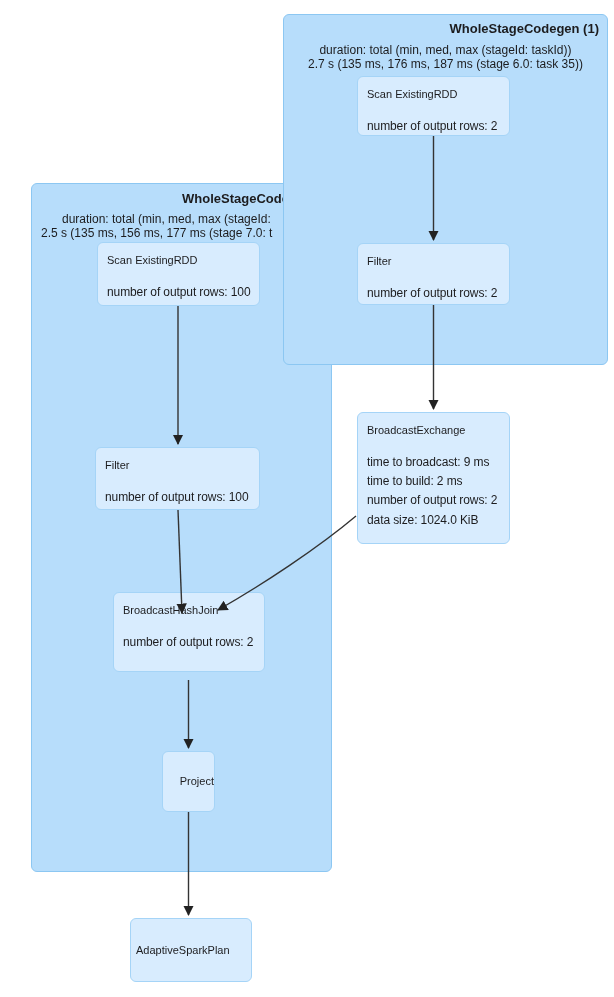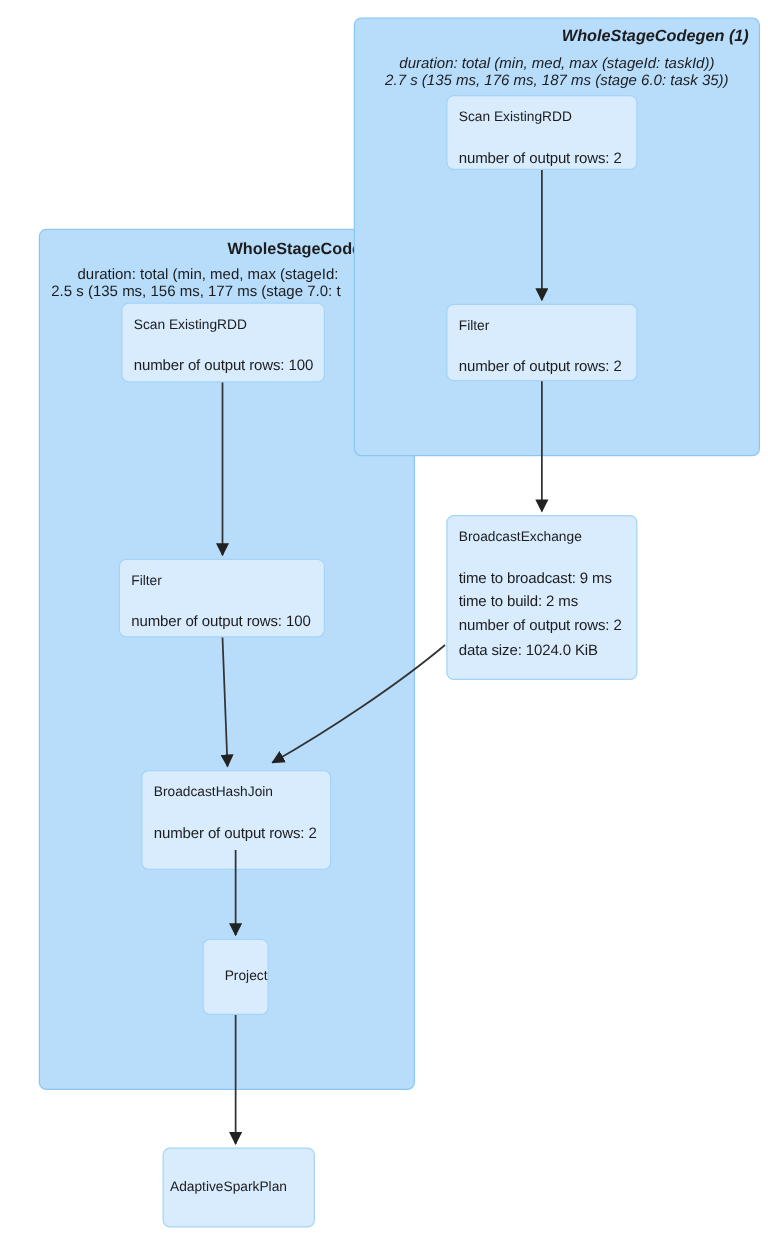--- a/index.html
+++ b/index.html
@@ -16,21 +16,21 @@
     overflow: hidden;
   }
   
   .cluster {
     position: absolute;
     background: #b7ddfb;
     border: 1px solid #8cc7f2;
     border-radius: 6px;
   }
   #cluster-left  { left: 31px;  top: 183px; width: 301px; height: 689px; z-index: 1; }
-  #cluster-right { left: 283px; top: 14px;  width: 325px; height: 351px; z-index: 2; font-style: italic; }
+  #cluster-right { left: 283px; top: 14px;  width: 325px; height: 351px; z-index: 2; }
   .cluster-header {
     position: absolute;
     font-size: 13px;
     font-weight: 700;
     white-space: nowrap;
     color: #1c1c1e;
   }
   #cluster-right .cluster-header {
     top: 6px; right: 8px; left: 0; text-align: right;
   }
@@ -76,21 +76,21 @@
   }
   .node.centered { display: flex; align-items: center; padding: 0 0 0 5px; }
   .node.centered .node-title { margin-bottom: 0; }
 
   #node-scan1  { left: 357px; top: 76px;  width: 153px; height: 60px; }
   #node-filter1{ left: 357px; top: 243px; width: 153px; height: 62px; }
   #node-bex    { left: 357px; top: 412px; width: 153px; height: 132px; }
   #node-bex .node-metric { line-height: 19.2px; }
   #node-scan2  { left: 97px;  top: 242px; width: 163px; height: 64px; }
   #node-filter2{ left: 95px;  top: 447px; width: 165px; height: 63px; }
-  #node-bhj    { left: 113px; top: 616px; width: 152px; height: 80px; }
+  #node-bhj    { left: 113px; top: 592px; width: 152px; height: 80px; }
   #node-project{ left: 162px; top: 751px; width: 53px;  height: 61px; justify-content: flex-end; }
   #node-asp    { left: 130px; top: 918px; width: 122px; height: 64px; text-align: center; }
 
   
   #edges {
     position: absolute;
     left: 0; top: 0;
     width: 614px; height: 997px;
     z-index: 4;
     pointer-events: none;

